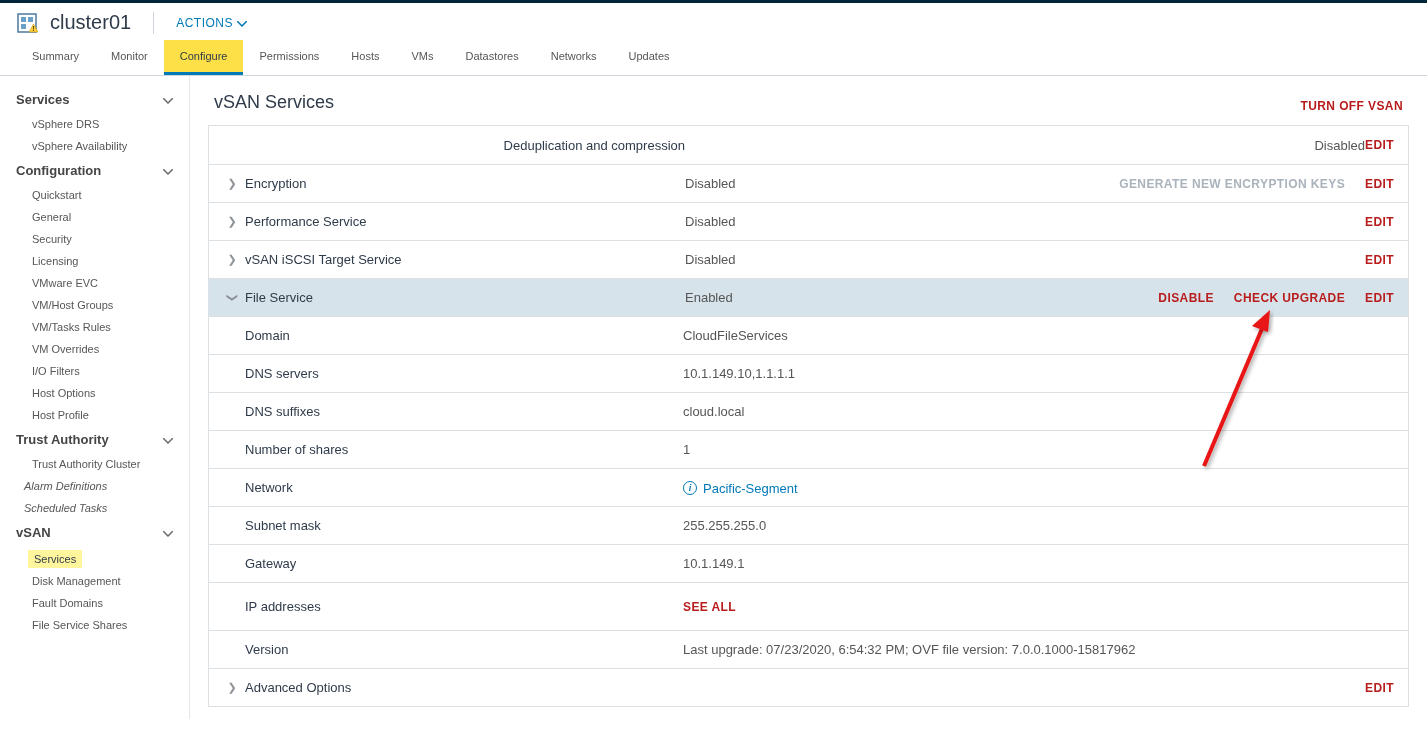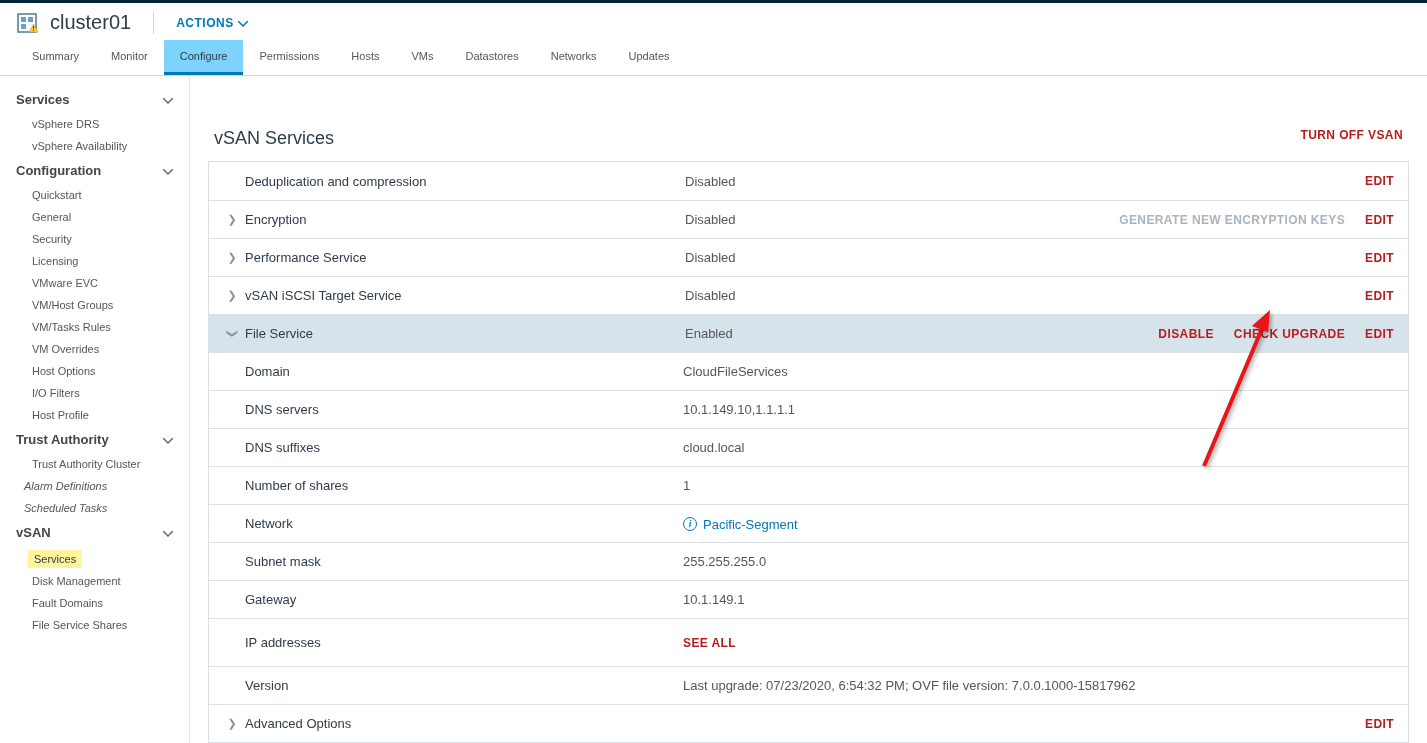--- a/index.html
+++ b/index.html
@@ -2,40 +2,40 @@
 <html><head>
 <meta charset="utf-8">
 <style>
   * { box-sizing: border-box; margin: 0; padding: 0; }
   body { font-family: -apple-system, BlinkMacSystemFont, "Segoe UI", Arial, sans-serif; font-size: 13px; color: #2f3b4a; background: #fff; }
   .top-border { height: 3px; background: #002538; }
   .header { display: flex; align-items: center; padding: 8px 16px 6px 16px; gap: 12px; }
   .cluster-icon { width: 22px; height: 22px; display: inline-flex; align-items: center; justify-content: center; position: relative; }
   .cluster-title { font-size: 20px; font-weight: 400; color: #2f3b4a; }
   .divider-v { width: 1px; height: 22px; background: #d0d6dc; margin: 0 10px; }
-  .actions-btn { color: #0079b8; font-size: 12px; font-weight: 700; letter-spacing: 0.5px; display: flex; align-items: center; cursor: pointer; }
+  .actions-btn { color: #0079b8; font-size: 12px; font-weight: 400; letter-spacing: 0.5px; display: flex; align-items: center; cursor: pointer; }
   .actions-caret { margin-left: 4px; }
   .tabs { display: flex; border-bottom: 1px solid #d0d6dc; padding-left: 16px; gap: 0; }
   .tab { padding: 10px 16px; color: #565656; font-size: 11px; cursor: pointer; border-bottom: 3px solid transparent; }
   .tab.active { color: #2f3b4a; border-bottom: 3px solid #0079b8; }
-  .tab.highlighted { background: #7dd3fc; }
+  .tab.highlighted { background: #fde047; }
   .layout { display: flex; }
   .sidebar { width: 190px; border-right: 1px solid #e4e8eb; padding: 10px 0; }
   .side-group { padding: 6px 16px; font-weight: 600; color: #454545; display: flex; align-items: center; justify-content: space-between; cursor: pointer; }
   .side-item { padding: 5px 16px 5px 32px; color: #565656; cursor: pointer; font-size: 11px; }
   .side-item.indent0 { padding-left: 24px; font-style: italic; }
   .side-item.highlighted { background: #fff59d; display: inline-block; padding: 3px 6px; margin-left: 28px; margin-top: 2px; color: #2f3b4a; }
   .content { flex: 1; padding: 12px 18px; }
-  .content-header { display: flex; align-items: flex-start; justify-content: space-between; padding: 4px 6px 12px 6px; margin-top: 36px; }
+  .content-header { display: flex; align-items: flex-end; justify-content: space-between; padding: 4px 6px 12px 6px; }
   .content-title { font-size: 18px; color: #2f3b4a; }
   .link-btn { color: #b91c1c; font-size: 12px; font-weight: 600; letter-spacing: 0.4px; cursor: pointer; white-space: nowrap; }
   .link-btn.muted { color: #aab3bb; cursor: default; }
   .panel { border: 1px solid #dbe0e5; }
   .row { display: flex; align-items: center; border-top: 1px solid #dbe0e5; min-height: 38px; padding: 0 14px; }
-  .row:first-child { border-top: none; }
+  .row:first-child { border-top: none; text-align: right; }
   .row.expandable { cursor: pointer; }
   .row-chevron { width: 18px; color: #8c9298; font-size: 11px; display: inline-flex; align-items: center; justify-content: center; margin-right: 4px; }
   .row-label { width: 440px; color: #2f3b4a; }
   .row-label.sub { padding-left: 22px; color: #2f3b4a; width: 460px; }
   .row-value { flex: 1; color: #565656; }
   .row-actions { display: flex; gap: 20px; align-items: center; }
   .row.highlighted-row { background: #d7e3ea; }
   .network-link { color: #0079b8; display: inline-flex; align-items: center; gap: 6px; cursor: pointer; }
   .info-icon-circle { width: 14px; height: 14px; border: 1.5px solid #0079b8; border-radius: 50%; display: inline-flex; align-items: center; justify-content: center; font-size: 9px; color: #0079b8; font-style: italic; font-weight: bold; }
   .arrow-annotation { position: absolute; pointer-events: none; }
@@ -100,22 +100,22 @@
             </svg></span>
     </div>
     <div class="side-item">Quickstart</div>
     <div class="side-item">General</div>
     <div class="side-item">Security</div>
     <div class="side-item">Licensing</div>
     <div class="side-item">VMware EVC</div>
     <div class="side-item">VM/Host Groups</div>
     <div class="side-item">VM/Tasks Rules</div>
     <div class="side-item">VM Overrides</div>
+    <div class="side-item">I/O Filters</div>
     <div class="side-item">Host Options</div>
-    <div class="side-item">I/O Filters</div>
     <div class="side-item">Host Profile</div>
 
     <div class="side-group">
       <span>Trust Authority</span>
       <span><svg width="10" height="6" viewBox="0 0 10 6">
               <path d="M0 0 L5 5 L10 0" fill="none" stroke="#6b6b6b" stroke-width="1.5"></path>
             </svg></span>
     </div>
     <div class="side-item">Trust Authority Cluster</div>
 

